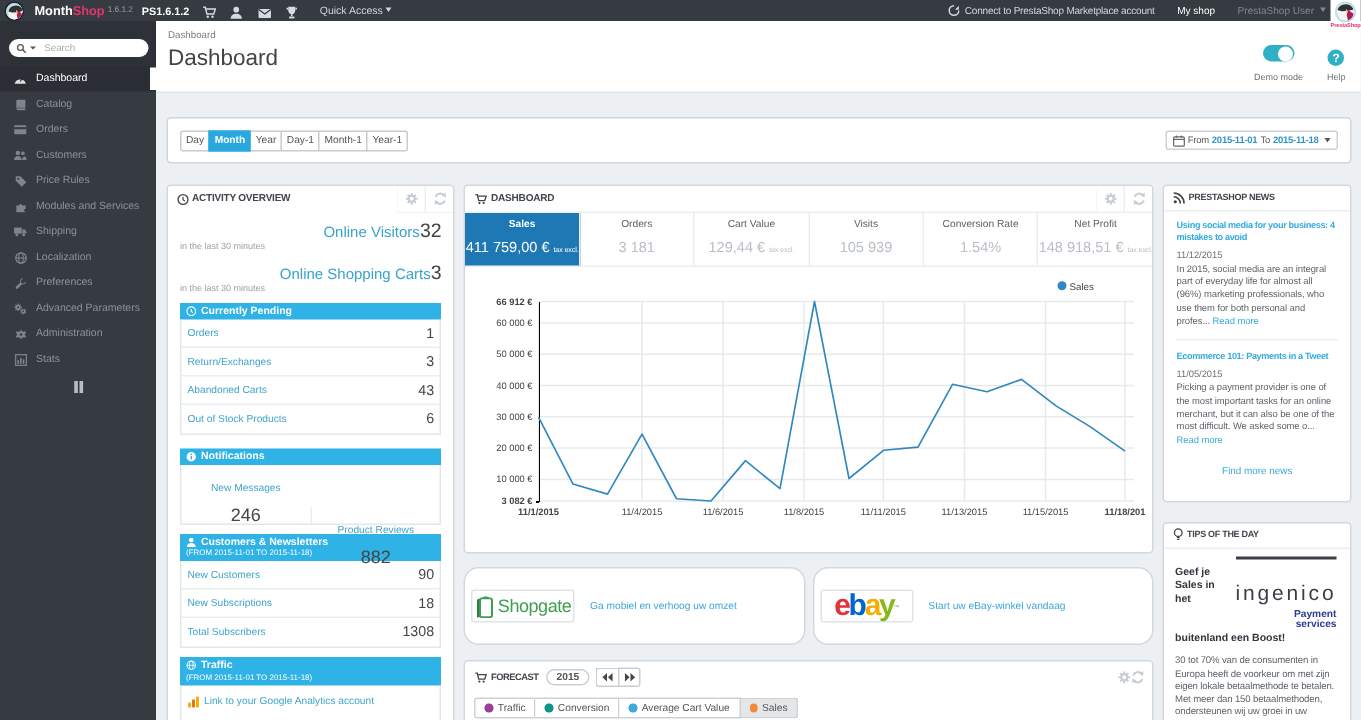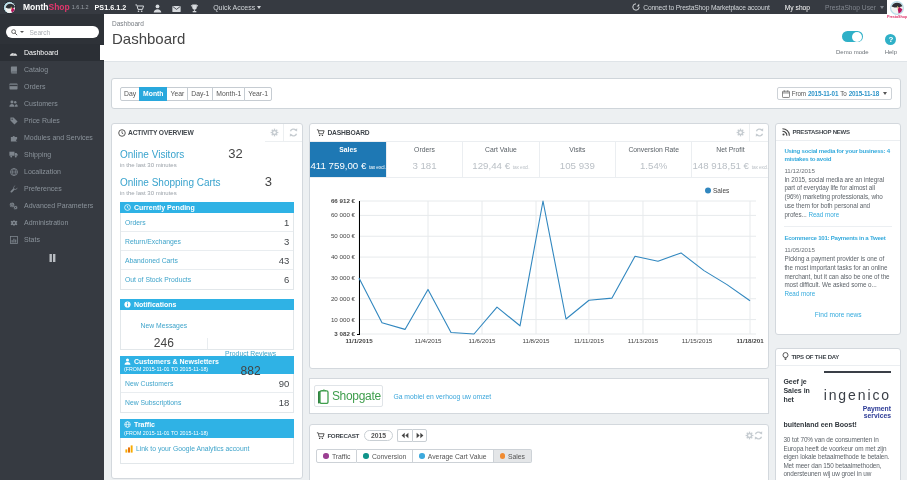--- a/index.html
+++ b/index.html
@@ -65,21 +65,21 @@
   .panel { background:#fff; border:1px solid #d3d8dd; border-radius:3px; position:relative; }
   .p-head { height:17px; display:flex; align-items:center; padding:0 0 0 6px; font-size:6.7px; font-weight:bold; color:#40464c; letter-spacing:-0.15px; }
   .p-head .ph-icon { margin-right:2px; display:flex; }
   .p-head .ph-right { margin-left:auto; display:flex; align-items:center; height:100%; box-shadow:0 1px 0 #eceff1; }
   .p-head .ph-right > span:not(.sep) { display:flex; align-items:center; height:100%; padding:0 4.5px; }
   .p-head .ph-right .sep { width:1px; height:100%; background:#eceff1; margin:0; }
   .bordered-head { border-bottom:1px solid #ebeef1; }
   .col3 .p-head { font-size:6px; letter-spacing:-0.2px; }
   
   .act-body { padding:5px 8px 0 8px; }
-  .big-link-row { display:flex; align-items:baseline; justify-content:flex-start;gap:44px; }
+  .big-link-row { display:flex; align-items:baseline; justify-content:flex-end; }
   .big-link { color:#39a3cd; font-size:10px; }
   .big-val { color:#444; font-size:13px; }
   .sub-note { font-size:6px; color:#9aa1a8; margin:1px 0 6px; }
   .blue-bar { background:#2fb2e5; color:#fff; font-size:7px; font-weight:bold; padding:2px 4px; display:flex; align-items:center; gap:3px; margin-top:6px; }
   .blue-bar .bb-sub { display:block; font-size:5.3px; font-weight:normal; margin-top:1.5px; }
   .mini-table { border:1px solid #e2e7ea; border-top:none; }
   .mt-row { display:flex; justify-content:space-between; align-items:center; border-bottom:1px solid #e9edf0; padding:0 4px; height:19px; }
   .mt-row:last-child { border-bottom:none; }
   .mt-label { color:#41a5cb; font-size:6.8px; }
   .mt-val { color:#43474b; font-size:9.5px; }
@@ -96,21 +96,21 @@
   .kpi:last-child { border-right:none; }
   .kpi .k-lbl { font-size:6.8px; color:#5b6268; }
   .kpi .k-val { font-size:9.7px; color:#b9bfc5; margin-top:7px; white-space:nowrap; }
   .kpi .k-val .txex { font-size:4.8px; letter-spacing:-0.1px; }
   .kpi.active { background:#1e78b4; }
   .kpi.active .k-lbl { color:#fff; font-weight:bold; }
   .kpi.active .k-val { color:#fff; }
   .chart-wrap { position:relative; height:190px; }
   
   .promo-row { display:flex; gap:5px; margin-top:9px; }
-  .promo { background:#fff; border:1px solid #d3d8dd; border-radius:0; height:36px; flex:1; display:flex; align-items:center; padding:0 4px; }
+  .promo { background:#fff; border:1px solid #d3d8dd; border-radius:10px; height:52px; flex:1; display:flex; align-items:center; padding:0 4px; }
   .promo .plogo { border:1px solid #e0e4e8; border-radius:2px; height:22px; display:flex; align-items:center; justify-content:center; background:#fff; }
   .plogo.sg { width:69px; }
   .plogo.eb { width:62px; }
   .promo .ptext { font-size:6.8px; color:#3ba6db; margin-left:10px; }
   .shopgate-txt { color:#3f9e4d; font-size:12px; font-weight:normal; margin-left:3px; letter-spacing:-.3px; }
   .ebay-e { color:#e53238; } .ebay-b { color:#0064d2; } .ebay-a { color:#f5af02; } .ebay-y { color:#86b817; }
   .ebay-word { font-size:20px; font-weight:bold; letter-spacing:-1.5px; font-family:"Liberation Sans",sans-serif; }
   .ebay-tm { font-size:4px; color:#999; vertical-align:super; }
   
   .forecast { margin-top:10px; height:62px; }
@@ -504,20 +504,24 @@
             <span class="bb-sub">(FROM 2015-11-01 TO 2015-11-18)</span>
           </div>
           <div class="mini-table" id="customers-table">
               <div class="mt-row">
                 <a class="mt-label">New Customers</a>
                 <span class="mt-val">90</span>
               </div>
               <div class="mt-row">
                 <a class="mt-label">New Subscriptions</a>
                 <span class="mt-val">18</span>
+              </div>
+              <div class="mt-row">
+                <a class="mt-label">Total Subscribers</a>
+                <span class="mt-val">1308</span>
               </div>
             </div>
 
           <div class="blue-bar" style="display:block">
             <span style="display:flex;align-items:center;gap:3px">
               <svg width="7" height="7" viewBox="0 0 10 10">
                   <circle cx="5" cy="5" r="4" fill="none" stroke="#fff" stroke-width="1"></circle>
                   <ellipse cx="5" cy="5" rx="1.8" ry="4" fill="none" stroke="#fff" stroke-width="0.8"></ellipse>
                   <line x1="1" y1="5" x2="9" y2="5" stroke="#fff" stroke-width="0.8"></line>
                 </svg>
@@ -646,20 +650,27 @@
           <span class="plogo sg">
             <svg width="12" height="16" viewBox="0 0 12 16">
                 <path d="M1 3.6 L6.5 2 V14.6 L1 15.6 Z" fill="#2f8040"></path>
                 <rect x="3" y="2.9" width="8" height="12.5" rx="1.3" fill="#fff" stroke="#3f9e4d" stroke-width="1.3"></rect>
                 <path d="M4.8 2.9 Q6.9 1 9 2.9" fill="none" stroke="#3f9e4d" stroke-width="1"></path>
               </svg>
             <span class="shopgate-txt">Shopgate</span>
           </span>
           <a class="ptext">Ga mobiel en verhoog uw omzet</a>
         </div>
+        <div class="promo">
+          <span class="plogo eb">
+            <span class="ebay-word"><span class="ebay-e">e</span><span class="ebay-b">b</span><span class="ebay-a">a</span><span class="ebay-y">y</span></span>
+              <span class="ebay-tm">™</span>
+          </span>
+          <a class="ptext">Start uw eBay-winkel vandaag</a>
+        </div>
       </div>
 
       <div class="panel forecast">
         <div class="fc-head">
           <span class="fc-title">
             <svg width="9" height="8" viewBox="0 0 10 10">
                 <path d="M0.5 1h1.6l1.2 5h5l1.2-3.8H3" fill="none" stroke="#444" stroke-width="1.1"></path>
                 <circle cx="3.9" cy="8" r="0.9" fill="#444"></circle>
                 <circle cx="7.4" cy="8" r="0.9" fill="#444"></circle>
               </svg>

